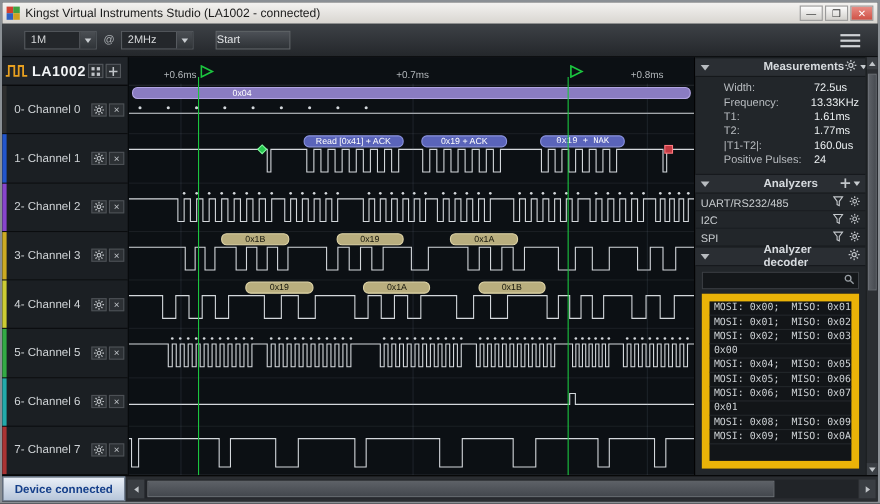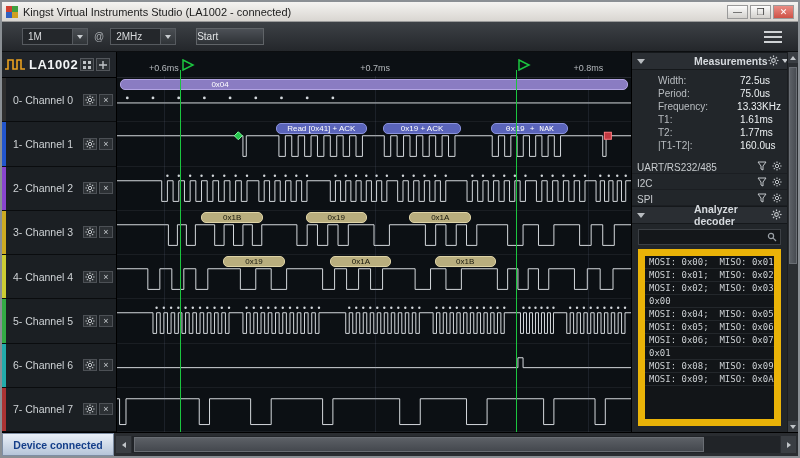--- a/index.html
+++ b/index.html
@@ -536,41 +536,51 @@
               </svg></span>
           <span class="tri-down"></span>
         </span>
       </div>
       <div class="meas-rows">
           <div class="m-row">
             <span class="m-label">Width:</span>
             <span class="m-value">72.5us</span>
           </div>
           <div class="m-row">
-            <span class="m-label">Period:</span>
-            <span class="m-value">75.0us</span>
-          </div>
-          <div class="m-row">
             <span class="m-label">Frequency:</span>
             <span class="m-value">13.33KHz</span>
           </div>
           <div class="m-row">
             <span class="m-label">T1:</span>
             <span class="m-value">1.61ms</span>
           </div>
           <div class="m-row">
             <span class="m-label">T2:</span>
             <span class="m-value">1.77ms</span>
           </div>
           <div class="m-row">
             <span class="m-label">|T1-T2|:</span>
             <span class="m-value">160.0us</span>
           </div>
+          <div class="m-row">
+            <span class="m-label">Positive Pulses:</span>
+            <span class="m-value">24</span>
+          </div>
         </div>
 
+      <div class="sec-header">
+        <span class="sec-arrow"></span>
+        <span class="sec-title">Analyzers</span>
+        <span class="sec-icons">
+          <span><svg width="9" height="9" viewBox="0 0 8 8">
+                <path d="M4 0 V8 M0 4 H8" stroke="#c2c6ca" stroke-width="1.4"></path>
+              </svg></span>
+          <span class="tri-down"></span>
+        </span>
+      </div>
       <div>
           <div class="an-row">
             <span>UART/RS232/485</span>
             <span class="an-icons">
               <span><svg width="10" height="10" viewBox="0 0 10 10">
                   <path d="M1 1 H9 L6 5 V9 L4 8 V5 Z" fill="none" stroke="#c2c6ca" stroke-width="1"></path>
                 </svg></span>
               <span><svg width="10" height="10" viewBox="0 0 12 12">
                   <circle cx="6" cy="6" r="2" fill="none" stroke="#c2c6ca" stroke-width="1.2"></circle>
                   <g stroke="#c2c6ca" stroke-width="1.3">

